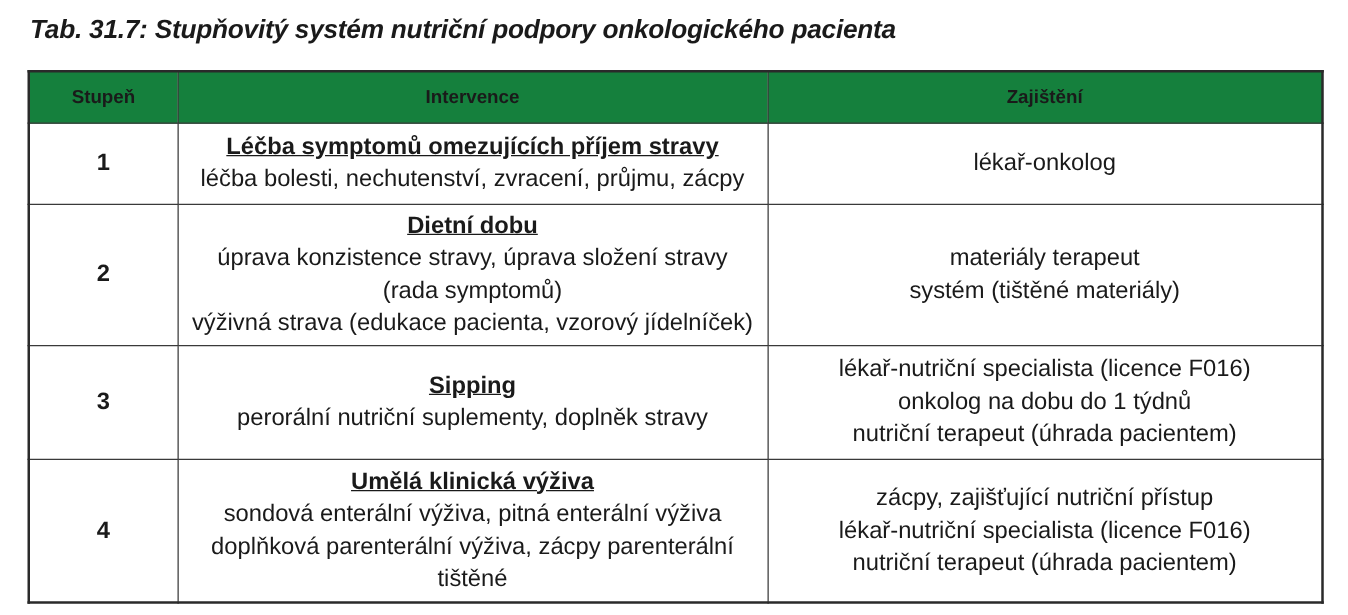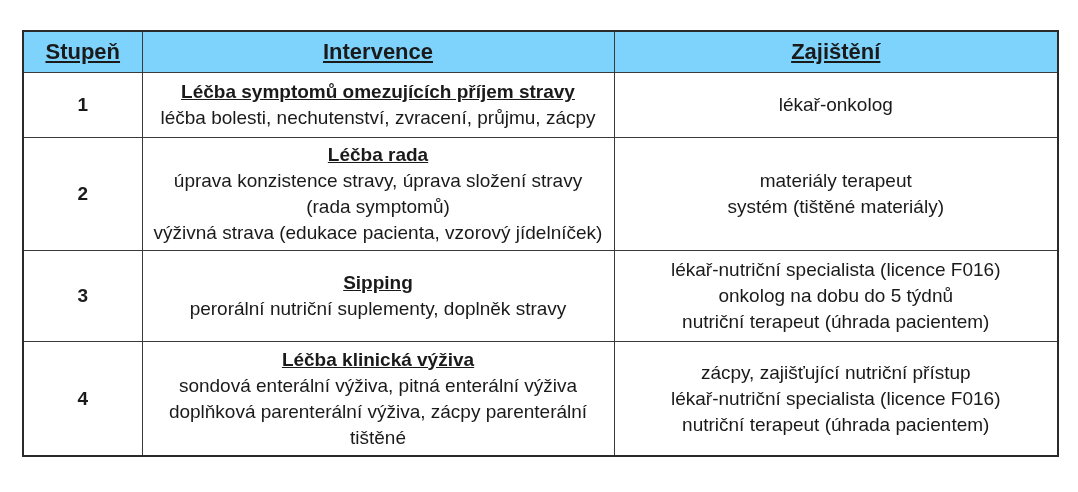--- a/index.html
+++ b/index.html
@@ -34,41 +34,41 @@
 
   table.steps th, table.steps td {
     border:1px solid #3a3a3a;
     text-align:center;
     vertical-align:middle;
     padding:4px 8px;
     font-size:19px;
     line-height:26px;
   }
   table.steps th {
-    background:#7dd3fc;
+    background:#15803d;
     font-weight:bold;
     height:32px;
-    font-size:22px;
-    text-decoration:underline;
+    font-size:15px;
   }
   td.cell-stupen { font-weight:bold; }
 
   .cell-heading { font-weight:bold;text-decoration:underline; }
   .line { display:block; }
 
   tr.r1 td { height:56px; }
   tr.r2 td { height:100px; }
   tr.r3 td { height:82px; }
   tr.r4 td { height:105px; }
 </style>
 </head>
 <body>
 
 <div class="page">
 
+  <div class="doc-title">Tab. 31.7: Stupňovitý systém nutriční podpory onkologického pacienta</div>
 
   <table class="steps">
     <colgroup>
       <col class="c-stupen">
         <col class="c-interv">
         <col class="c-zajist">
     </colgroup>
     <thead>
       <tr>
         <th>Stupeň</th>
@@ -83,44 +83,44 @@
           <span class="cell-heading line">Léčba symptomů omezujících příjem stravy</span>
           <span><span class="line">léčba bolesti, nechutenství, zvracení, průjmu, zácpy</span></span>
         </td>
         <td>
             <span class="line">lékař-onkolog</span>
           </td>
       </tr>
       <tr class="r2">
         <td class="cell-stupen">2</td>
         <td>
-          <span class="cell-heading line">Léčba rada</span>
+          <span class="cell-heading line">Dietní dobu</span>
           <span><span class="line">úprava konzistence stravy, úprava složení stravy</span><span class="line">(rada symptomů)</span><span class="line">výživná strava (edukace pacienta, vzorový jídelníček)</span></span>
         </td>
         <td>
             <span class="line">materiály terapeut</span>
             <span class="line">systém (tištěné materiály)</span>
           </td>
       </tr>
       <tr class="r3">
         <td class="cell-stupen">3</td>
         <td>
           <span class="cell-heading line">Sipping</span>
           <span><span class="line">perorální nutriční suplementy, doplněk stravy</span></span>
         </td>
         <td>
             <span class="line">lékař-nutriční specialista (licence F016)</span>
-            <span class="line">onkolog na dobu do 5 týdnů</span>
+            <span class="line">onkolog na dobu do 1 týdnů</span>
             <span class="line">nutriční terapeut (úhrada pacientem)</span>
           </td>
       </tr>
       <tr class="r4">
         <td class="cell-stupen">4</td>
         <td>
-          <span class="cell-heading line">Léčba klinická výživa</span>
+          <span class="cell-heading line">Umělá klinická výživa</span>
           <span><span class="line">sondová enterální výživa, pitná enterální výživa</span><span class="line">doplňková parenterální výživa, zácpy parenterální</span><span class="line">tištěné</span></span>
         </td>
         <td>
             <span class="line">zácpy, zajišťující nutriční přístup</span>
             <span class="line">lékař-nutriční specialista (licence F016)</span>
             <span class="line">nutriční terapeut (úhrada pacientem)</span>
           </td>
       </tr>
     </tbody>
   </table>

